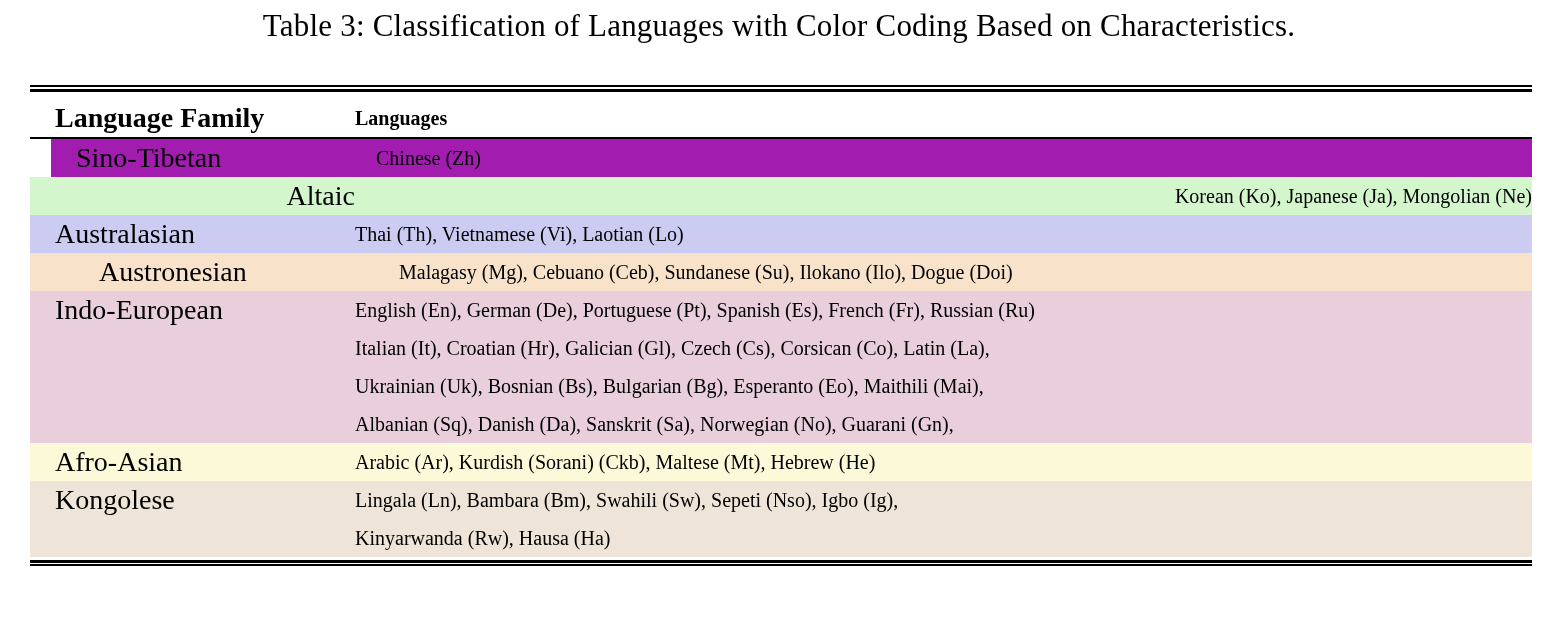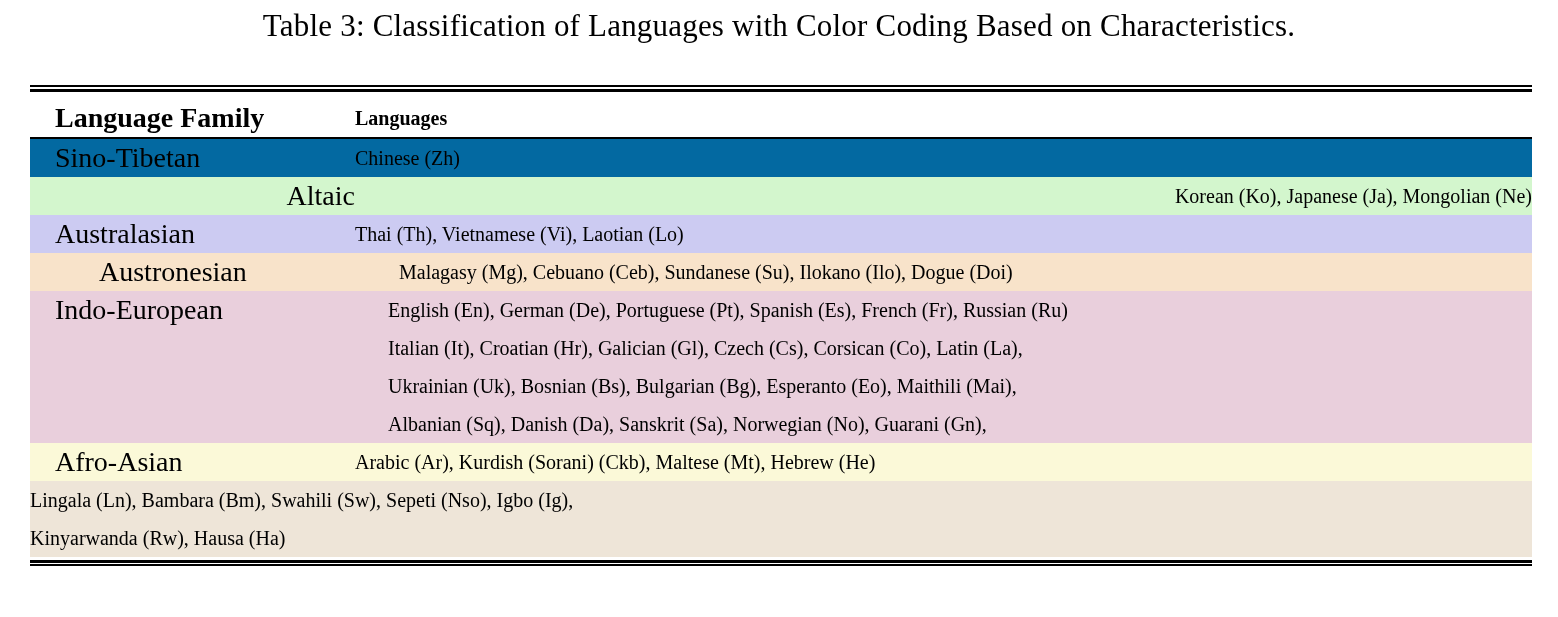--- a/index.html
+++ b/index.html
@@ -88,21 +88,21 @@
     </div>
 
     <div class="header-row">
       <div class="col-family">Language Family</div>
       <div class="col-langs">Languages</div>
     </div>
 
     <div class="rule-thin"></div>
 
     <div>
-        <div class="t-row" style="background: #0369a1;">
+        <div class="t-row" style="background: #a21caf; margin-left: 21px;">
     <div class="col-family">Sino-Tibetan</div>
     <div class="col-langs">
             <div class="lang-line">Chinese (Zh)</div>
           </div>
   </div>
         <div class="t-row" style="background: rgb(211, 246, 205); text-align: right;">
     <div class="col-family">Altaic</div>
     <div class="col-langs">
             <div class="lang-line">Korean (Ko), Japanese (Ja), Mongolian (Ne)</div>
           </div>
@@ -112,36 +112,37 @@
     <div class="col-langs">
             <div class="lang-line">Thai (Th), Vietnamese (Vi), Laotian (Lo)</div>
           </div>
   </div>
         <div class="t-row" style="background: rgb(248, 227, 202); padding-left: 44px;">
     <div class="col-family">Austronesian</div>
     <div class="col-langs">
             <div class="lang-line">Malagasy (Mg), Cebuano (Ceb), Sundanese (Su), Ilokano (Ilo), Dogue (Doi)</div>
           </div>
   </div>
-        <div class="t-row" style="background: rgb(233, 207, 220); gap: 33px;">
+        <div class="t-row" style="background: rgb(233, 207, 220);">
     <div class="col-family">Indo-European</div>
     <div class="col-langs">
             <div class="lang-line">English (En), German (De), Portuguese (Pt), Spanish (Es), French (Fr), Russian (Ru)</div>
             <div class="lang-line">Italian (It), Croatian (Hr), Galician (Gl), Czech (Cs), Corsican (Co), Latin (La),</div>
             <div class="lang-line">Ukrainian (Uk), Bosnian (Bs), Bulgarian (Bg), Esperanto (Eo), Maithili (Mai),</div>
             <div class="lang-line">Albanian (Sq), Danish (Da), Sanskrit (Sa), Norwegian (No), Guarani (Gn),</div>
           </div>
   </div>
         <div class="t-row" style="background: rgb(251, 249, 216);">
     <div class="col-family">Afro-Asian</div>
     <div class="col-langs">
             <div class="lang-line">Arabic (Ar), Kurdish (Sorani) (Ckb), Maltese (Mt), Hebrew (He)</div>
           </div>
   </div>
         <div class="t-row" style="background: rgb(238, 229, 216);">
+    <div class="col-family">Kongolese</div>
     <div class="col-langs">
             <div class="lang-line">Lingala (Ln), Bambara (Bm), Swahili (Sw), Sepeti (Nso), Igbo (Ig),</div>
             <div class="lang-line">Kinyarwanda (Rw), Hausa (Ha)</div>
           </div>
   </div>
       </div>
 
     <div class="rule-double-bottom">
       <div class="line-a"></div>
         <div class="gap"></div>

